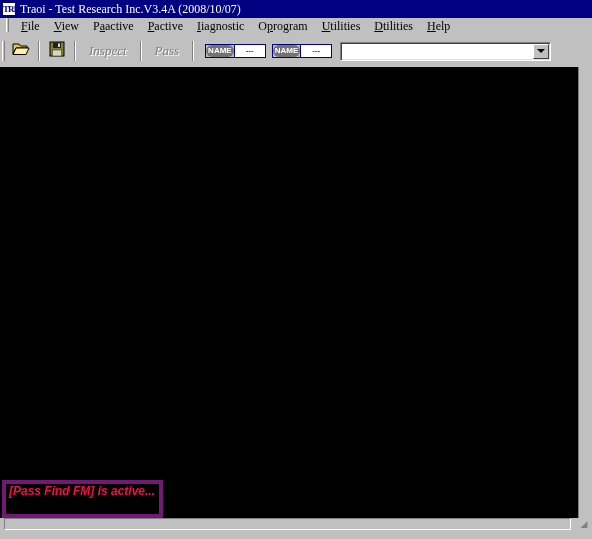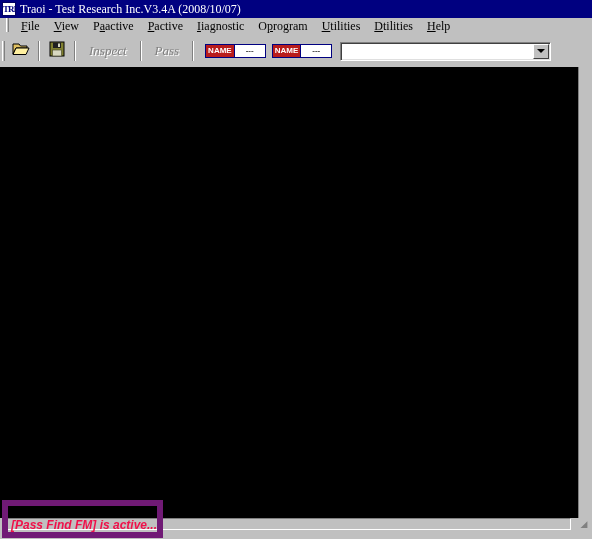--- a/index.html
+++ b/index.html
@@ -163,30 +163,31 @@
     align-items: stretch;
     height: 14px;
     margin-left: 6px;
     border: 1px solid #000080;
     box-sizing: border-box;
     background: #c0c0c0;
     flex: 0 0 auto;
     cursor: default;
   }
   .badge .badge-key {
-    background: #b91c1c;
+    background: #737373;
     color: #ffffff;
     font-family: "Liberation Sans", sans-serif;
     font-size: 8px;
     font-weight: bold;
     letter-spacing: 0px;
     padding: 0 2px;
     display: flex;
     align-items: center;
     line-height: 12px;
+    border-radius: 6px;
   }
   .badge .badge-val {
     background: #ffffff;
     color: #404040;
     font-family: "Liberation Sans", sans-serif;
     font-size: 8px;
     font-weight: bold;
     padding: 0 4px;
     min-width: 22px;
     display: flex;
@@ -260,27 +261,27 @@
     height: 451px;
     background: #c0c0c0;
     border-left: 1px solid #808080;
     box-sizing: border-box;
   }
 
   
   #alert-box {
     position: absolute;
     left: 2px;
-    top: 500px;
+    top: 480px;
     width: 161px;
     height: 38px;
-    border: 6px solid #701a75;
-    box-sizing: border-box;
-    display: flex;
-    align-items: flex-end;
+    border: 4px solid #701a75;
+    box-sizing: border-box;
+    display: flex;
+    align-items: flex-start;
     z-index: 5;
   }
   #alert-text {
     font-family: "Liberation Sans", sans-serif;
     font-size: 12px;
     font-style: italic;
     font-weight: bold;
     color: #f0104a;
     white-space: nowrap;
     padding-left: 3px;

